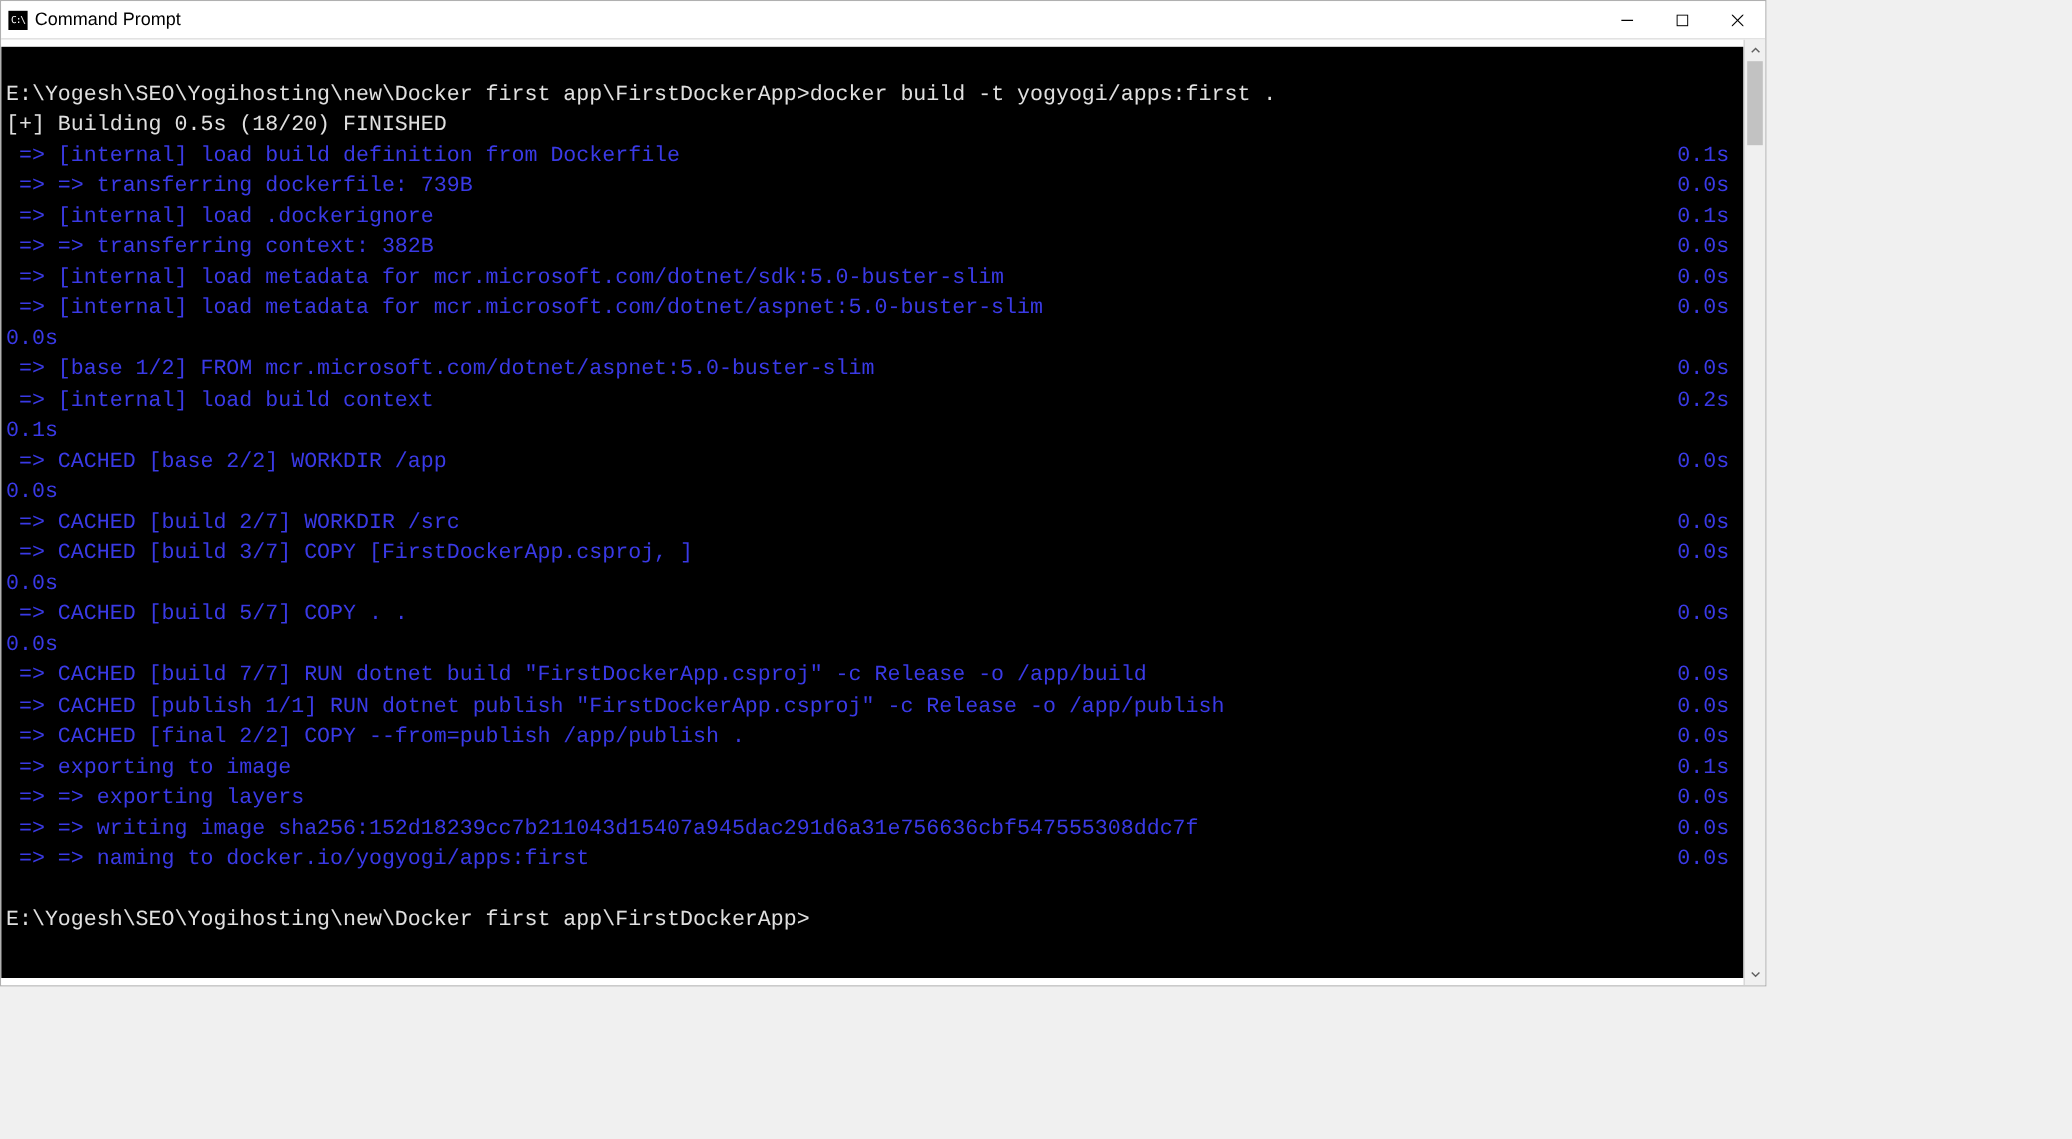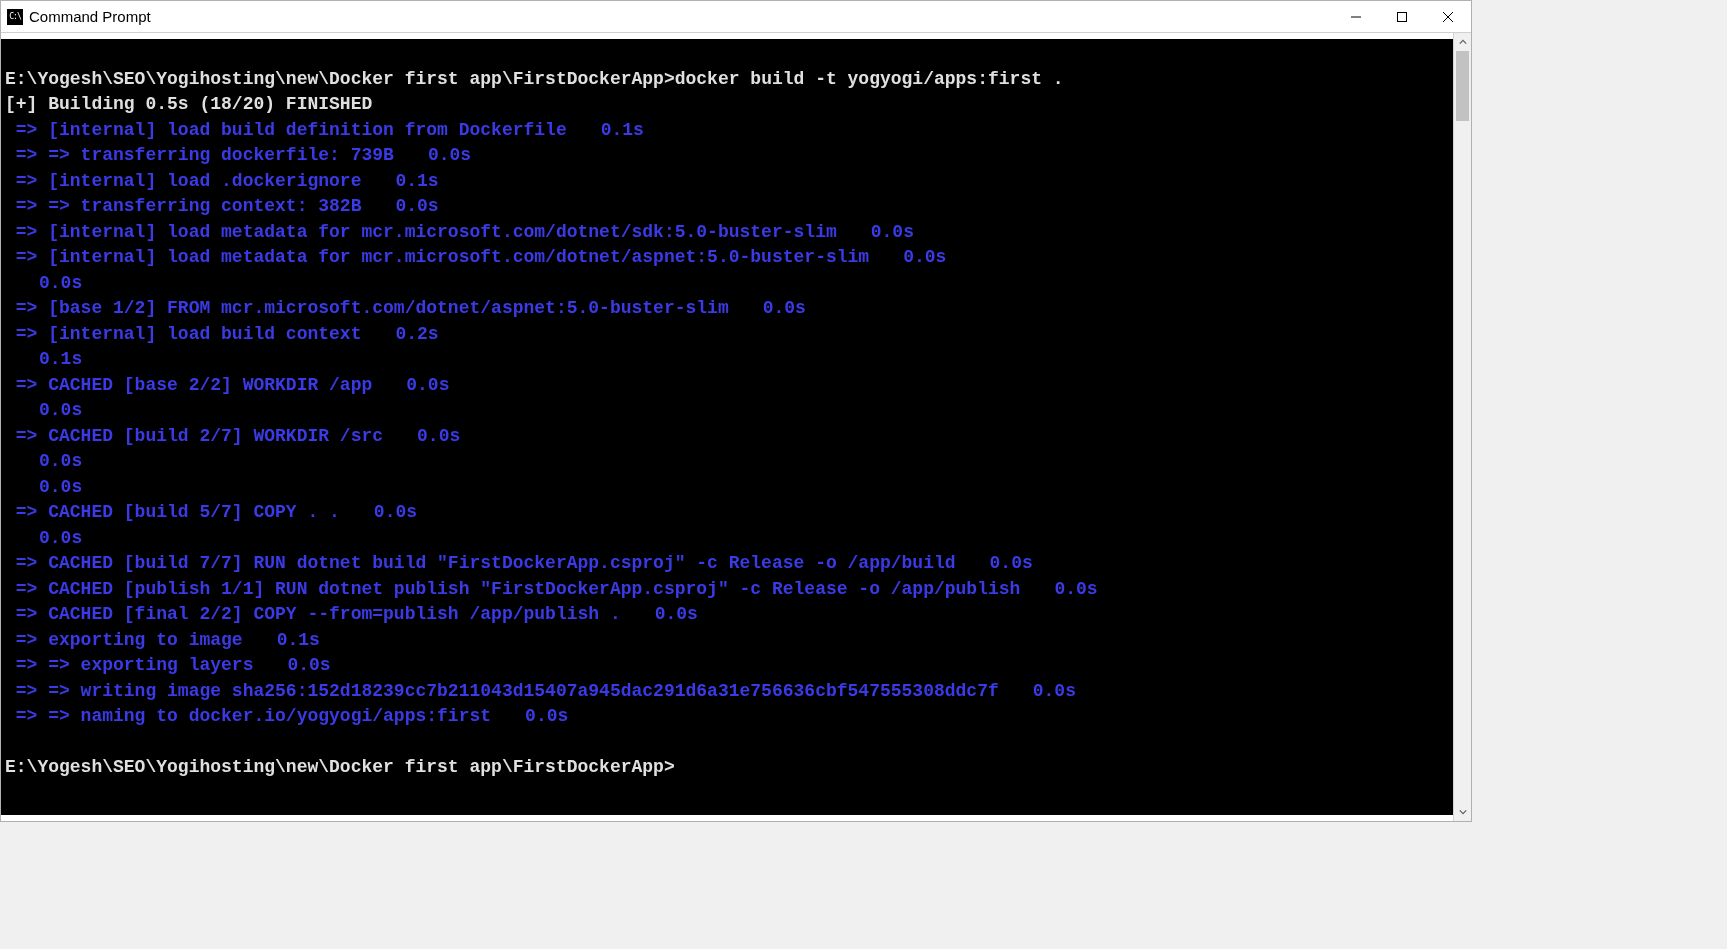--- a/index.html
+++ b/index.html
@@ -59,21 +59,20 @@
     flex: 1;
     background: #000000;
     color: #c8c8c8;
     font-family: Consolas, 'Courier New', monospace;
     font-size: 18px;
     line-height: 25.5px;
     padding: 2px 4px 4px 4px;
     overflow: hidden;
     margin: 6px 0 6px 0;
     border: 0;
-    font-weight: bold;
   }
   .scrollbar {
     width: 18px;
     background: #f0f0f0;
     display: flex;
     flex-direction: column;
     align-items: center;
     border-left: 1px solid #d4d4d4;
   }
   .sb-btn {
@@ -88,23 +87,23 @@
   }
   .sb-track { flex: 1; width: 100%; position: relative; }
   .sb-thumb {
     position: absolute;
     top: 0;
     left: 2px;
     right: 2px;
     height: 70px;
     background: #c2c2c2;
   }
-  .line { display: flex; white-space: pre; }
+  .line { display: flex; justify-content: space-between; white-space: pre; }
   .line .left { white-space: pre; }
-  .line .right { white-space: pre; padding-right: 8px; margin-left: 34px; }
+  .line .right { white-space: pre; padding-right: 8px; }
   .blue { color: #3a3ae6; }
   .prompt-row { white-space: pre; color: #e0e0e0; }
 </style>
 </head>
 <body>
 
 <div class="window">
 
   <div class="titlebar">
     <div class="titlebar-left">
@@ -144,21 +143,21 @@
           <div class="line blue"><span class="left"> =&gt; =&gt; transferring context: 382B</span><span class="right">0.0s</span></div>
           <div class="line blue"><span class="left"> =&gt; [internal] load metadata for mcr.microsoft.com/dotnet/sdk:5.0-buster-slim</span><span class="right">0.0s</span></div>
           <div class="line blue"><span class="left"> =&gt; [internal] load metadata for mcr.microsoft.com/dotnet/aspnet:5.0-buster-slim</span><span class="right">0.0s</span></div>
           <div class="line blue"><span class="right">0.0s</span></div>
           <div class="line blue"><span class="left"> =&gt; [base 1/2] FROM mcr.microsoft.com/dotnet/aspnet:5.0-buster-slim</span><span class="right">0.0s</span></div>
           <div class="line blue"><span class="left"> =&gt; [internal] load build context</span><span class="right">0.2s</span></div>
           <div class="line blue"><span class="right">0.1s</span></div>
           <div class="line blue"><span class="left"> =&gt; CACHED [base 2/2] WORKDIR /app</span><span class="right">0.0s</span></div>
           <div class="line blue"><span class="right">0.0s</span></div>
           <div class="line blue"><span class="left"> =&gt; CACHED [build 2/7] WORKDIR /src</span><span class="right">0.0s</span></div>
-          <div class="line blue"><span class="right">0.0s</span></div>
+          <div class="line blue"><span class="left"> =&gt; CACHED [build 3/7] COPY [FirstDockerApp.csproj, ]</span><span class="right">0.0s</span></div>
           <div class="line blue"><span class="right">0.0s</span></div>
           <div class="line blue"><span class="left"> =&gt; CACHED [build 5/7] COPY . .</span><span class="right">0.0s</span></div>
           <div class="line blue"><span class="right">0.0s</span></div>
           <div class="line blue"><span class="left"> =&gt; CACHED [build 7/7] RUN dotnet build "FirstDockerApp.csproj" -c Release -o /app/build</span><span class="right">0.0s</span></div>
           <div class="line blue"><span class="left"> =&gt; CACHED [publish 1/1] RUN dotnet publish "FirstDockerApp.csproj" -c Release -o /app/publish</span><span class="right">0.0s</span></div>
           <div class="line blue"><span class="left"> =&gt; CACHED [final 2/2] COPY --from=publish /app/publish .</span><span class="right">0.0s</span></div>
           <div class="line blue"><span class="left"> =&gt; exporting to image</span><span class="right">0.1s</span></div>
           <div class="line blue"><span class="left"> =&gt; =&gt; exporting layers</span><span class="right">0.0s</span></div>
           <div class="line blue"><span class="left"> =&gt; =&gt; writing image sha256:152d18239cc7b211043d15407a945dac291d6a31e756636cbf547555308ddc7f</span><span class="right">0.0s</span></div>
           <div class="line blue"><span class="left"> =&gt; =&gt; naming to docker.io/yogyogi/apps:first</span><span class="right">0.0s</span></div>

